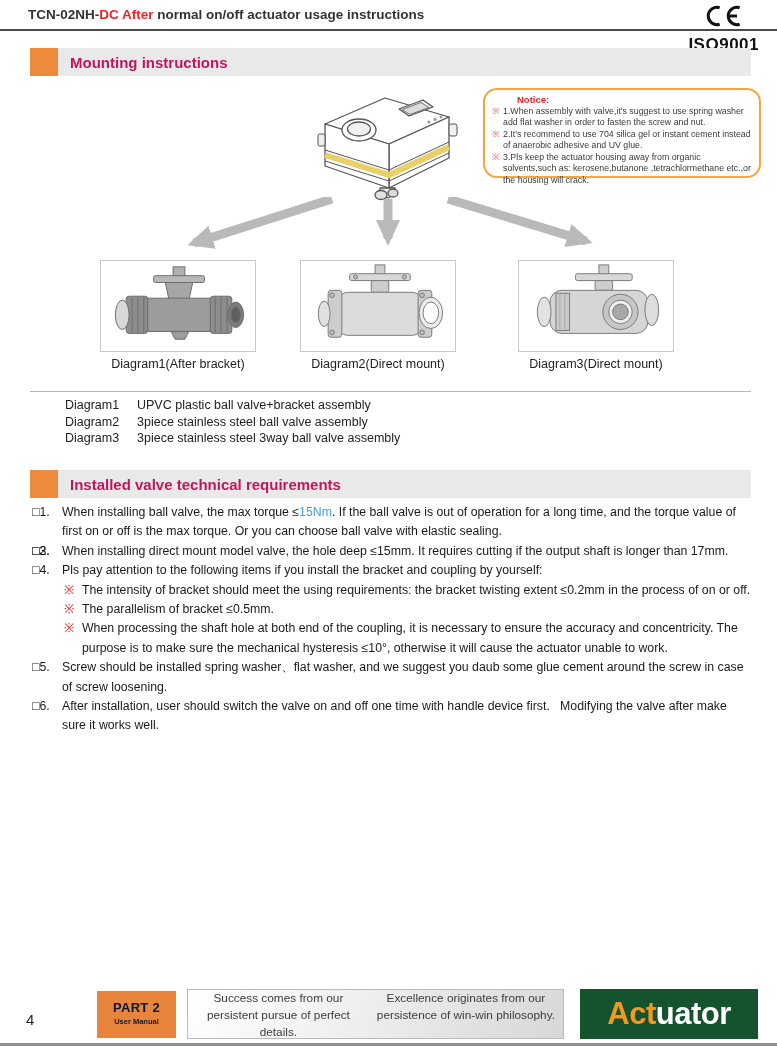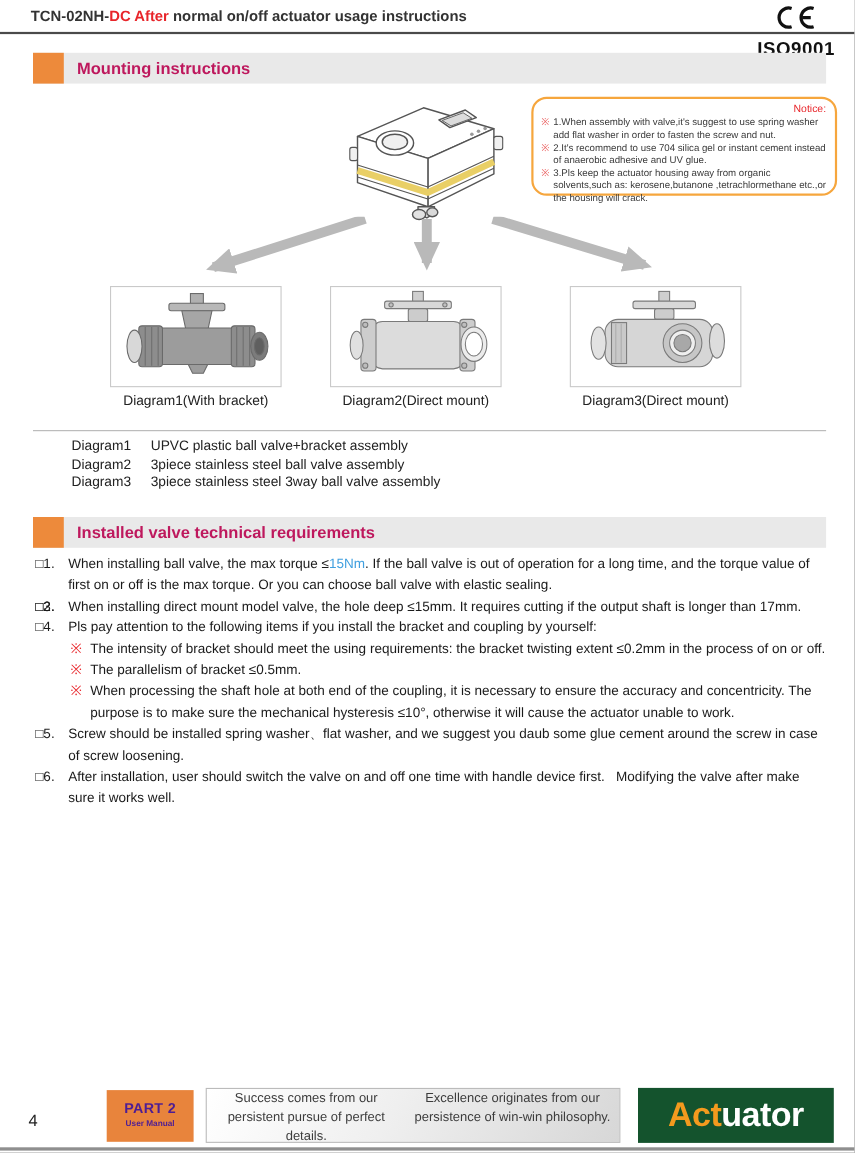--- a/index.html
+++ b/index.html
@@ -19,41 +19,41 @@
   .section-square { width:28px; height:28px; background:#ed8a3b; flex:0 0 28px; }
   .section-title { font-size:15px; font-weight:bold; color:#be185d; margin-left:12px; }
   #bar-mounting { top:48px; }
   #bar-requirements { top:470px; }
   
   .actuator-svg { position:absolute; left:305px; top:84px; }
   .notice-box {
     position:absolute; left:483px; top:88px; width:278px; height:90px;
     border:2px solid #f6a63d; border-radius:14px; padding:4px 8px 3px 9px; background:#fff;
   }
-  .notice-title { color:#e8252a; font-weight:normal; font-size:9.5px; margin-left:23px; margin-bottom:1px;text-align:right; }
+  .notice-title { color:#e8252a; font-weight:bold; font-size:9.5px; margin-left:23px; margin-bottom:1px; }
   .notice-item { position:relative; padding-left:9px; font-size:8.8px; line-height:1.3; color:#3a3a3a; }
   .notice-item .n-mk { position:absolute; left:-2px; top:0; color:#ea5f5f; }
   .arrows-svg { position:absolute; left:100px; top:197px; }
   .dbox { position:absolute; top:260px; width:156px; height:92px; background:#fff; border:1px solid #c9c9c9; text-align:center; }
   #dbox-1 { left:100px; } #dbox-2 { left:300px; } #dbox-3 { left:518px; }
   .dlabel { position:absolute; top:357px; width:156px; text-align:center; font-size:12.5px; color:#222; white-space:nowrap; }
   #dlabel-1 { left:100px; } #dlabel-2 { left:300px; } #dlabel-3 { left:518px; }
   .divider { position:absolute; left:30px; top:391px; width:721px; border-top:1px solid #b5b5b5; }
   .desc-block { position:absolute; left:65px; top:397px; font-size:12.5px; line-height:16.6px; color:#222; }
   .desc-name { display:inline-block; width:72px; }
   
   .req-list { position:absolute; left:30px; top:503px; width:722px; font-size:12.3px; line-height:19.4px; color:#1a1a1a; }
   .req-item { position:relative; padding-left:32px; }
   .req-marker { position:absolute; left:2px; top:0; }
   .req-item.sub { padding-left:52px; }
   .req-item.sub .req-marker { left:34px; color:#e8252a; }
   .blue { color:#3f9fdf; }
   
   .page-num { position:absolute; left:26px; top:1011px; font-size:15px; color:#222; }
-  .part-box { position:absolute; left:97px; top:991px; width:79px; height:47px; background:#e8843c; color:#4c1d95; text-align:center; }
+  .part-box { position:absolute; left:97px; top:991px; width:79px; height:47px; background:#e8843c; color:#0f172a; text-align:center; }
   .part-label { font-size:13px; font-weight:bold; margin-top:9px; letter-spacing:0.3px; }
   .part-sub { font-size:7.5px; font-weight:bold; margin-top:2px; }
   .quote-box {
     position:absolute; left:187px; top:989px; width:377px; height:50px;
     border:1px solid #bbb; background:linear-gradient(120deg,#ffffff 0%,#efefef 45%,#d7d7d7 100%);
     display:flex; flex-direction:row; justify-content:center; text-align:center;
     font-size:11.8px; color:#3c3c3c; line-height:1.45;
   }
   .logo-box {
     position:absolute; left:580px; top:989px; width:178px; height:50px; background:#14532d;
@@ -187,21 +187,21 @@
         <line x1="45" y1="34" x2="45" y2="70" stroke="#adadad"></line>
         <circle cx="102" cy="52" r="18" fill="#c6c6c6"></circle>
         <circle cx="102" cy="52" r="12" fill="#efefef"></circle>
         <circle cx="102" cy="52" r="8" fill="#a8a8a8"></circle>
         <ellipse cx="24" cy="52" rx="7" ry="15" fill="#e2e2e2"></ellipse>
         <ellipse cx="134" cy="50" rx="7" ry="16" fill="#dddddd"></ellipse>
       </g>
     </svg>
   </div>
 
-  <div class="dlabel" id="dlabel-1">Diagram1(With bracket)</div>
+  <div class="dlabel" id="dlabel-1">Diagram1(After bracket)</div>
   <div class="dlabel" id="dlabel-2">Diagram2(Direct mount)</div>
   <div class="dlabel" id="dlabel-3">Diagram3(Direct mount)</div>
 
   <div class="divider"></div>
 
   <div class="desc-block">
     <div><span class="desc-name">Diagram1</span><span>UPVC plastic ball valve+bracket assembly</span></div>
     <div><span class="desc-name">Diagram2</span><span>3piece stainless steel ball valve assembly</span></div>
     <div><span class="desc-name">Diagram3</span><span>3piece stainless steel 3way ball valve assembly</span></div>
   </div>

